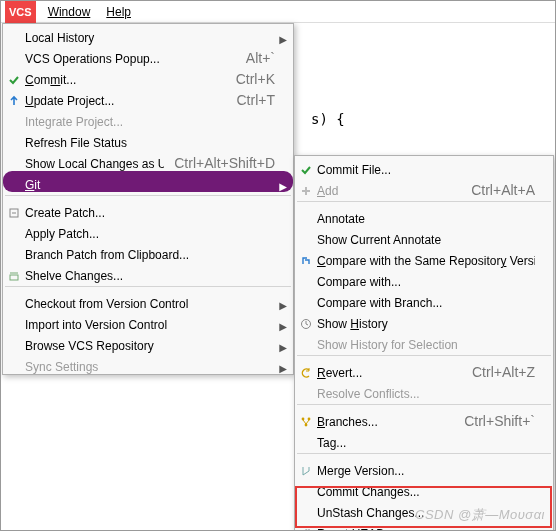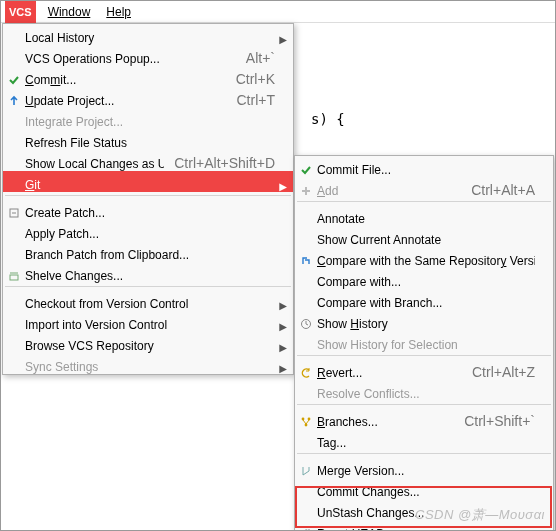--- a/index.html
+++ b/index.html
@@ -6,21 +6,21 @@
 body { font-family: "Segoe UI", Arial, sans-serif; font-size: 12px; background: #fff; width: 556px; height: 531px; overflow: hidden; position: relative; border: 1px solid #999; }
 .menubar { display: flex; align-items: center; height: 22px; border-bottom: 1px solid #ddd; }
 .vcs-badge { background: #ef4444; color: #fff; padding: 18px 4px; font-weight: bold; font-size: 11px; margin: 1px 4px; }
 .menubar-item { padding: 3px 8px; cursor: default; text-align: right; }
 .menubar-item .ul { text-decoration: underline; }
 .menu { position: absolute; background: #f8f8f8; border: 1px solid #b0b0b0; box-shadow: 2px 2px 6px rgba(0,0,0,0.25); }
 .menu-left { left: 1px; top: 22px; width: 292px; }
 .menu-right { left: 293px; top: 154px; width: 260px; }
 .menu-item { display: flex; align-items: flex-end; height: 21px; padding: 0 18px 0 22px; position: relative; color: #000; cursor: default; }
 .menu-item.disabled { color: #9a9a9a; }
-.menu-item.selected { background: #ef4444; color: #fff; }
+.menu-item.selected { background: #701a75; color: #fff; border-radius: 9px; }
 .menu-item .label { flex: 1; white-space: nowrap; overflow: hidden; }
 .menu-item .label .ul { text-decoration: underline; }
 .menu-item .shortcut { color: #777; font-size: 14px; margin-left: 10px; }
 .menu-item .arrow { position: absolute; right: 6px; font-size: 10px; color: #555; }
 .menu-item.selected .arrow { color: #fff; }
 .menu-item .icon { position: absolute; left: 4px; width: 14px; height: 14px; display: flex; align-items: center; justify-content: center; }
 .menu-sep { height: 1px; background: #d4d4d4; margin: 3px 2px; }
 .bg-code { position: absolute; left: 310px; top: 110px; color: #000; font-family: Consolas, monospace; font-size: 14px; }
 .red-box { position: absolute; border: 2px solid #e53935; pointer-events: none; }
 .watermark { position: absolute; right: 10px; bottom: 6px; color: #bdbdbd; font-size: 13px; font-style: italic; letter-spacing: 0.5px; }

